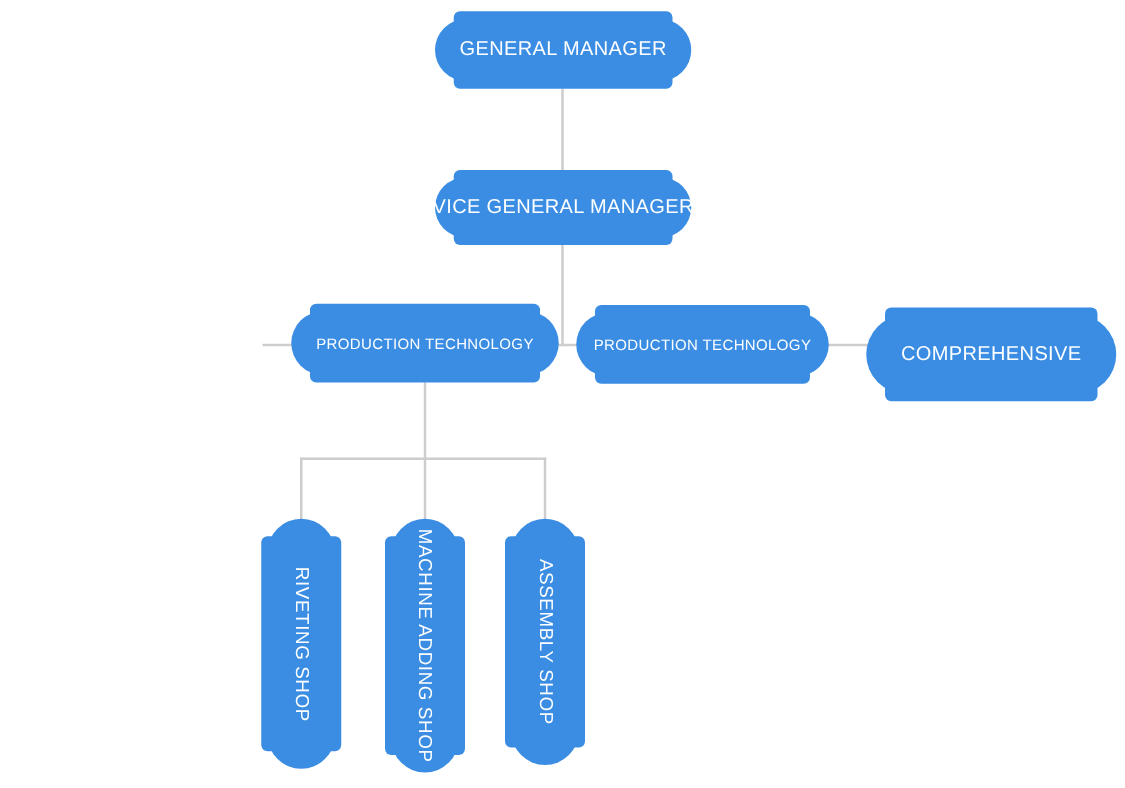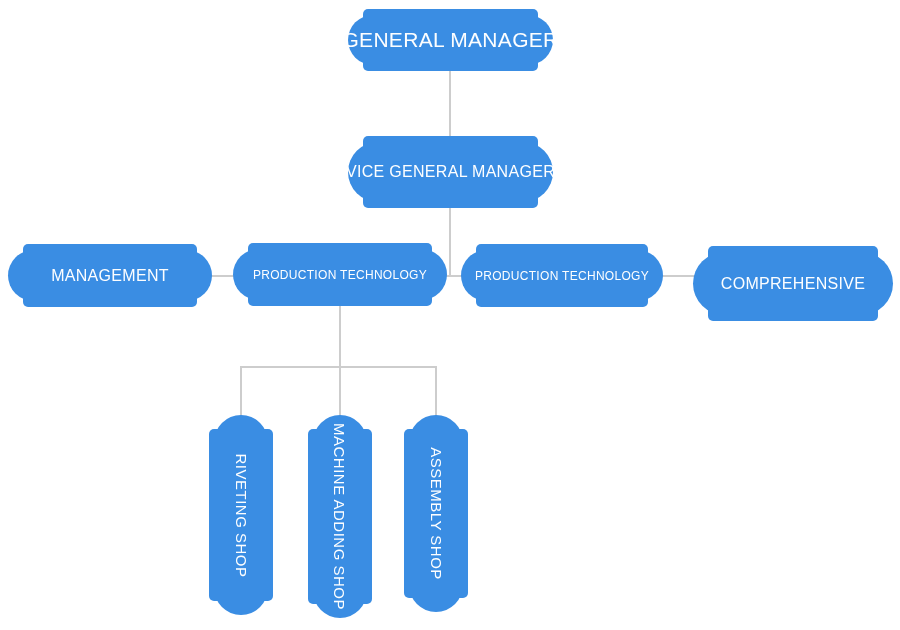--- a/index.html
+++ b/index.html
@@ -32,21 +32,21 @@
   .node.v .rect { top: 14px; bottom: 14px; left: 0; right: 0; border-radius: 5px; }
   .node.v .pill { top: 0; bottom: 0; left: 5px; right: 5px; border-radius: 999px; }
 
   .node .label {
     position: absolute; inset: 0;
     display: flex; align-items: center; justify-content: center;
     color: var(--text, #fdfeff);
     font-size: 16px; letter-spacing: 0.3px;
     text-align: center; white-space: nowrap;
   }
-  .node .label.lg { font-size: 21px; }
+  .node .label.lg { font-size: 16px; }
   .node .label.md { font-size: 12px; }
   .node.v .label { font-size: 15px; letter-spacing: 0.5px; }
   .node.v .label span { transform: rotate(90deg); white-space: nowrap; }
 </style>
 </head>
 <body>
 
 <div id="canvas">
 
   <div class="edge v" style="left:449px; top:71px;  height:66px"></div>
@@ -61,35 +61,28 @@
   <div class="edge v" style="left:435px; top:366px; height:51px"></div>
 
   <div class="node h" style="left:348px; top:9px; width:205px; height:62px">
     <div class="pill"></div>
     <div class="rect"></div>
     <div class="label lg">
         <span>GENERAL MANAGER</span>
       </div>
   </div>
 
-  <div class="node h" style="left:348px; top:136px; width:205px; height:72px">
+  <div class="node h" style="left:348px; top:136px; width:205px; height:60px">
     <div class="pill"></div>
     <div class="rect"></div>
     <div class="label">
         <span>VICE GENERAL MANAGER</span>
       </div>
   </div>
 
-  <div class="node h" style="left:8px; top:244px; width:204px; height:63px">
-    <div class="pill"></div>
-    <div class="rect"></div>
-    <div class="label">
-        <span>MANAGEMENT</span>
-      </div>
-  </div>
 
   <div class="node h" style="left:233px; top:243px; width:214px; height:63px">
     <div class="pill"></div>
     <div class="rect"></div>
     <div class="label md">
         <span>PRODUCTION TECHNOLOGY</span>
       </div>
   </div>
 
   <div class="node h" style="left:461px; top:244px; width:202px; height:63px">

